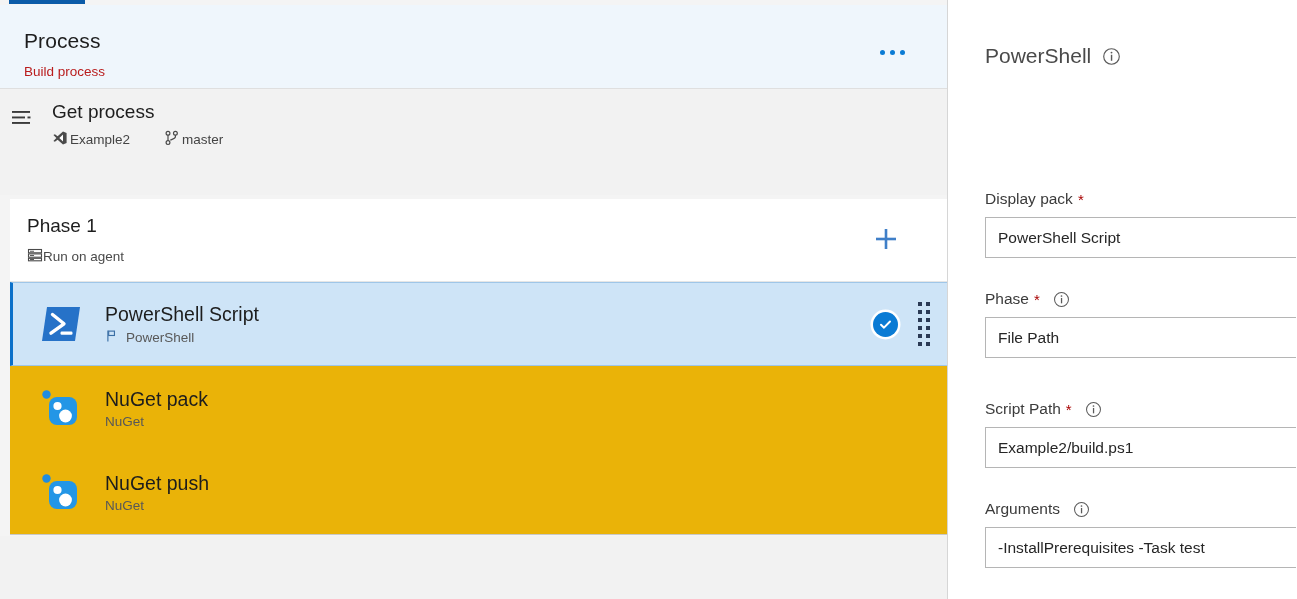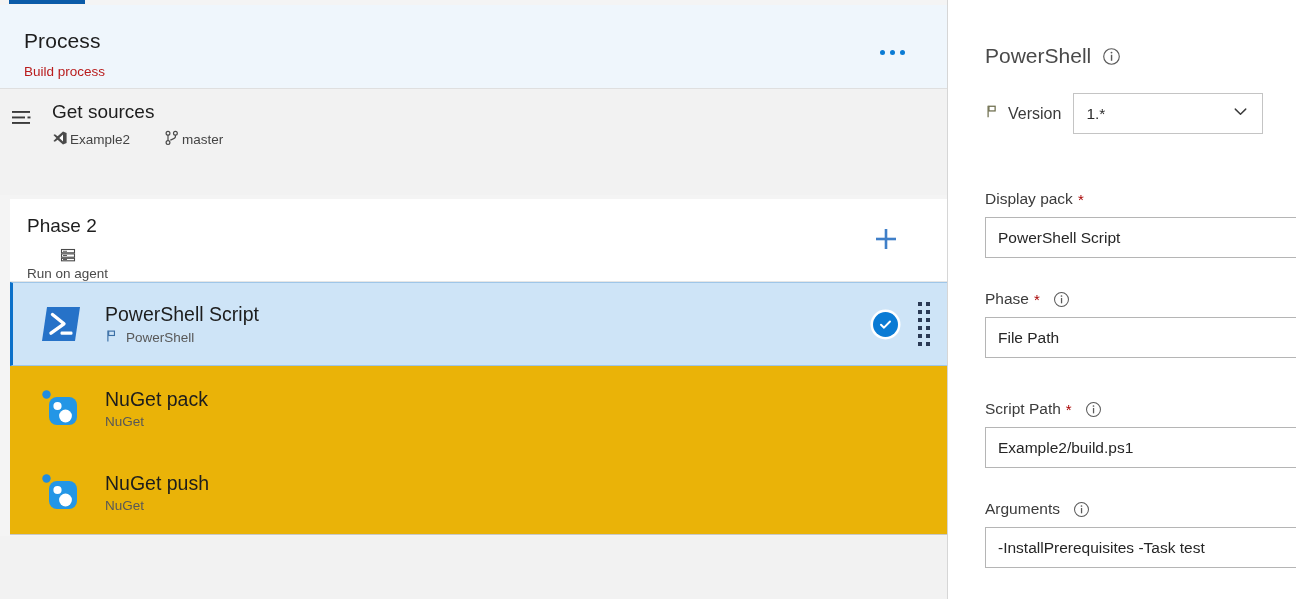--- a/index.html
+++ b/index.html
@@ -159,21 +159,20 @@
     color: #1d1d1d;
   }
   .phase-meta {
     position: absolute;
     left: 17px;
     top: 48px;
     display: flex;
     align-items: center;
     font-size: 13.5px;
     color: #4a4a4a;
-    flex-direction: column;
   }
   .plus-btn {
     position: absolute;
     right: 47px;
     top: 25px;
     width: 30px;
     height: 30px;
     cursor: pointer;
   }
 
@@ -379,21 +378,21 @@
 
     <div class="get-sources">
       <div class="gs-icon">
         <svg width="24" height="24" viewBox="0 0 24 24">
           <rect x="2" y="5" width="18" height="1.9" fill="#3b3b3b"></rect>
           <rect x="2" y="10.5" width="13" height="1.9" fill="#3b3b3b"></rect>
           <rect x="2" y="16" width="18" height="1.9" fill="#3b3b3b"></rect>
           <rect x="17.5" y="10.5" width="3" height="1.9" fill="#3b3b3b"></rect>
         </svg>
       </div>
-      <div class="gs-title">Get sources</div>
+      <div class="gs-title">Get process</div>
       <div class="gs-meta">
         <span class="chunk">
           <span>
             <svg width="16" height="16" viewBox="0 0 16 16">
               <path d="M11 1.4 5.6 6.3 2.9 4.2 1.4 5l3 3-3 3 1.5.8 2.7-2.1L11 14.6l3.6-1.6V3z" fill="#4a4a4a"></path>
               <path d="M11 4.6v6.8L7.3 8z" fill="#ffffff"></path>
             </svg>
           </span>
           <span>Example2</span>
         </span>
@@ -409,21 +408,21 @@
             </svg>
           </span>
           <span>master</span>
         </span>
       </div>
     </div>
 
     <div class="tasks-card">
 
       <div class="phase-row">
-        <div class="phase-title">Phase 2</div>
+        <div class="phase-title">Phase 1</div>
         <div class="phase-meta">
           <span>
             <svg width="16" height="16" viewBox="0 0 16 16">
               <rect x="1.5" y="2.5" width="13" height="3.3" fill="none" stroke="#4a4a4a" stroke-width="1.1"></rect>
               <rect x="1.5" y="6.9" width="13" height="3.3" fill="none" stroke="#4a4a4a" stroke-width="1.1"></rect>
               <rect x="1.5" y="11.3" width="13" height="2.5" fill="none" stroke="#4a4a4a" stroke-width="1.1"></rect>
               <rect x="3" y="3.8" width="4" height=".9" fill="#4a4a4a"></rect>
               <rect x="3" y="8.1" width="4" height=".9" fill="#4a4a4a"></rect>
               <rect x="3" y="12.1" width="4" height=".9" fill="#4a4a4a"></rect>
             </svg>
@@ -526,39 +525,20 @@
       <span class="rp-title">PowerShell</span>
       <span class="info-icon">
         <svg width="19" height="19" viewBox="0 0 20 20">
           <circle cx="10" cy="10" r="8.2" fill="none" stroke="#5a5a5a" stroke-width="1.2"></circle>
           <circle cx="10" cy="5.9" r="1" fill="#5a5a5a"></circle>
           <rect x="9.3" y="8.2" width="1.5" height="6.3" fill="#5a5a5a"></rect>
         </svg>
       </span>
     </div>
 
-    <div class="version-row">
-      <span class="version-label">
-        <span>
-          <svg width="15" height="15" viewBox="0 0 16 16">
-            <path d="M3.3 1.8v12.4" stroke="#6b6b4a" stroke-width="1.3" fill="none"></path>
-            <rect x="4.2" y="2.4" width="6.6" height="5" fill="none" stroke="#6b6b4a" stroke-width="1.3"></rect>
-          </svg>
-        </span>
-        <span>Version</span>
-      </span>
-      <div class="version-select">
-        <span class="version-value">1.*</span>
-        <span class="version-chevron">
-          <svg width="19" height="19" viewBox="0 0 20 20">
-            <path d="M4.5 7.5 10 13 15.5 7.5" fill="none" stroke="#3b3b3b" stroke-width="1.5" stroke-linecap="round" stroke-linejoin="round"></path>
-          </svg>
-        </span>
-      </div>
-    </div>
 
     <div class="field" style="top:190px">
       <div class="field-label">
         <span>Display pack</span>
         <span class="req-star">*</span>
       </div>
       <div class="field-input">PowerShell Script</div>
     </div>
 
     <div class="field" style="top:290px">

